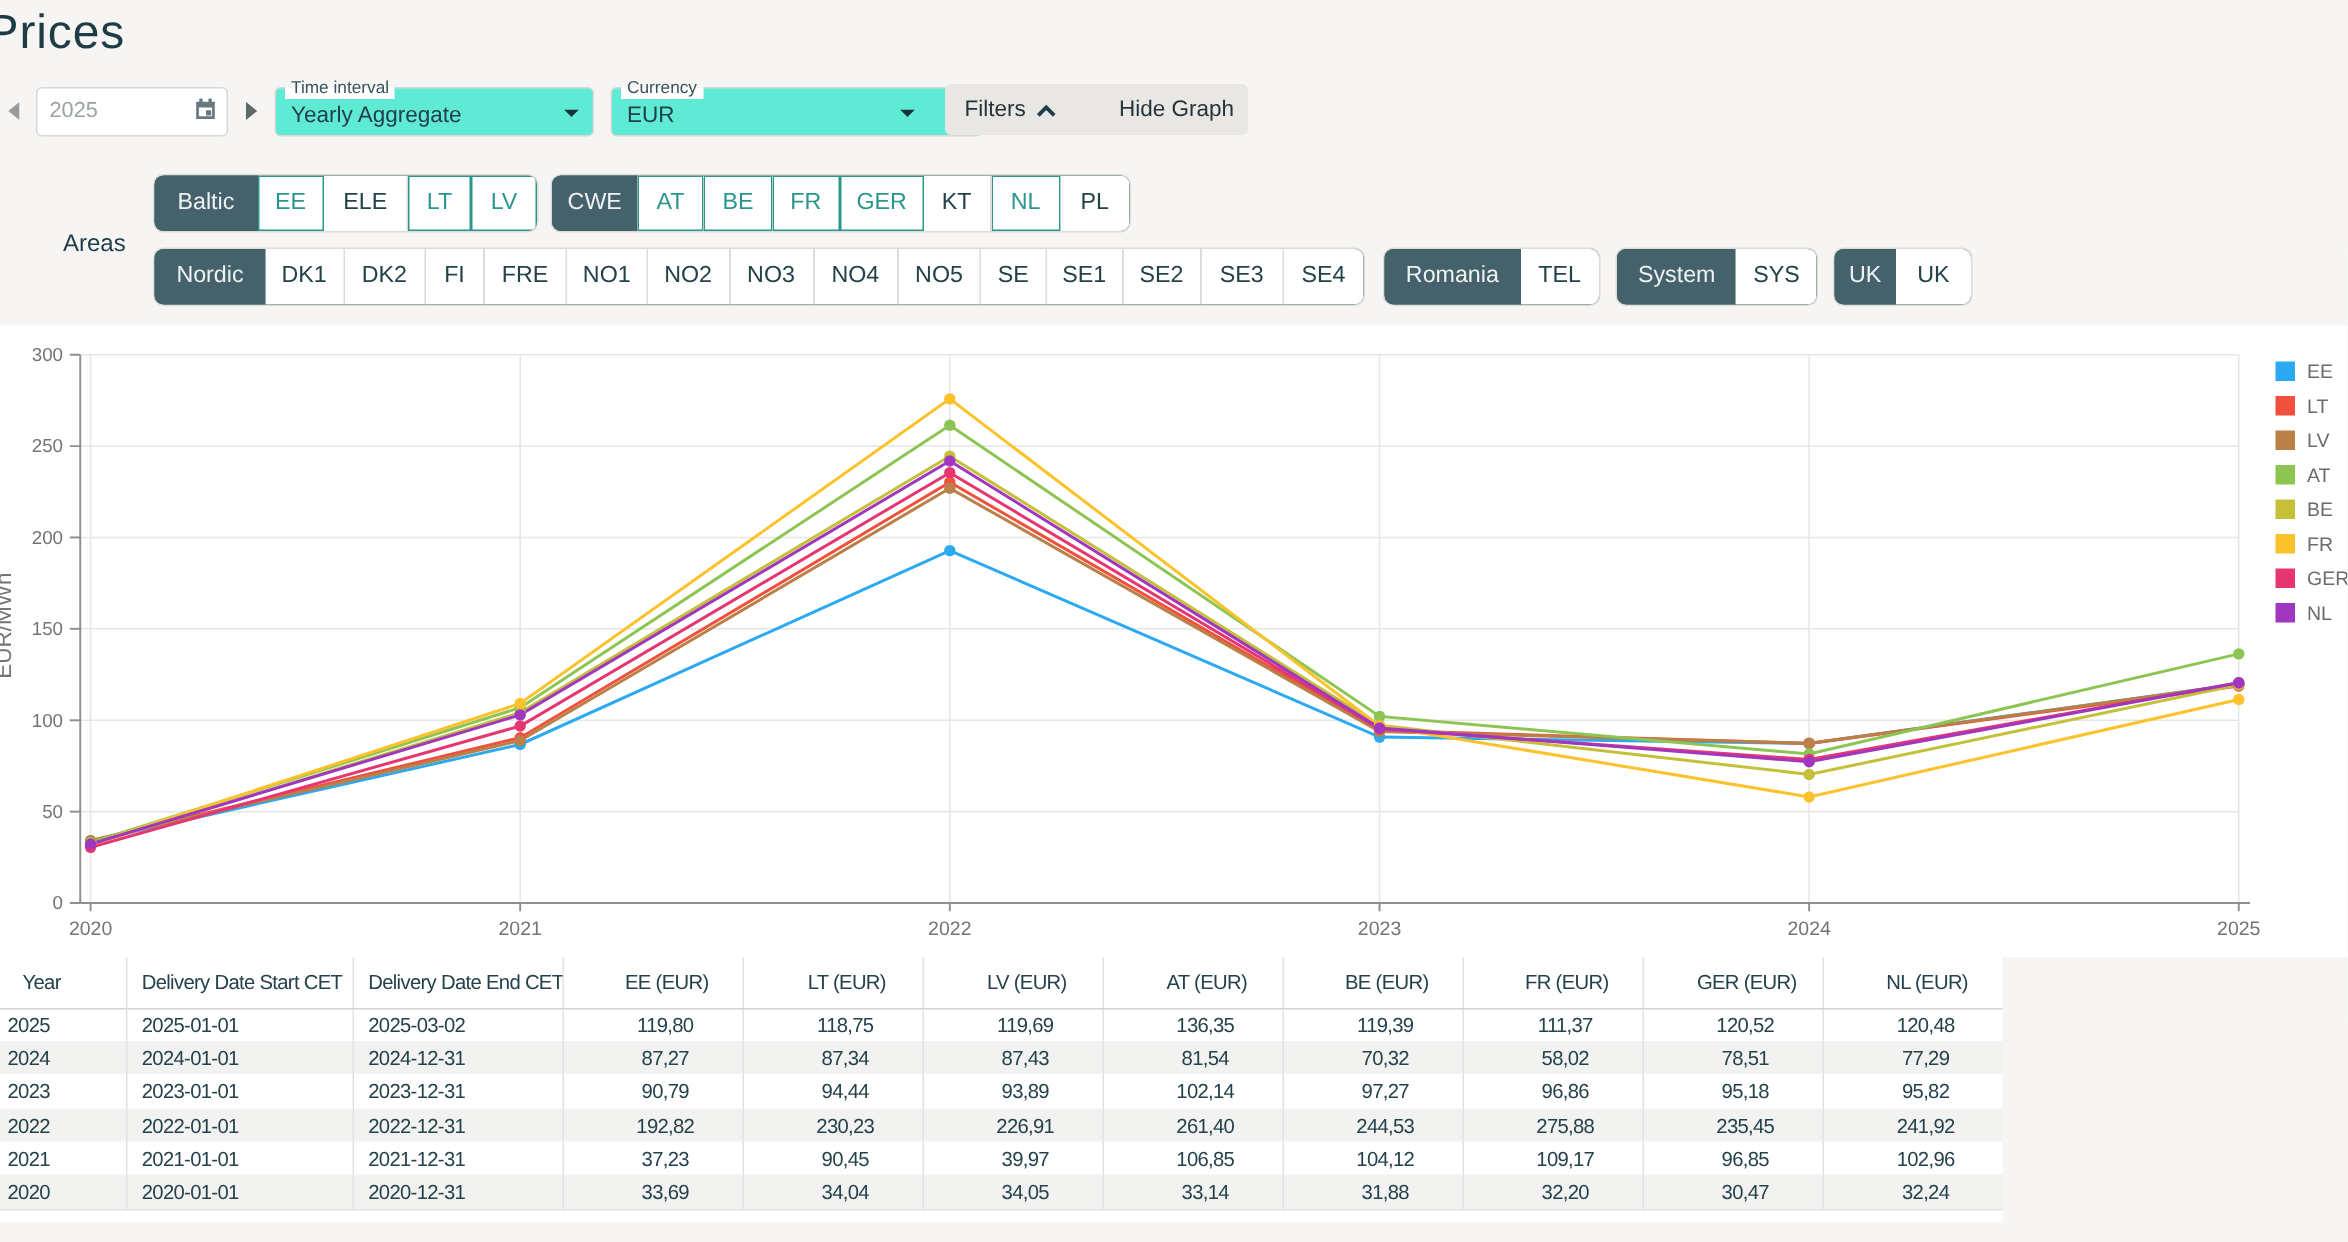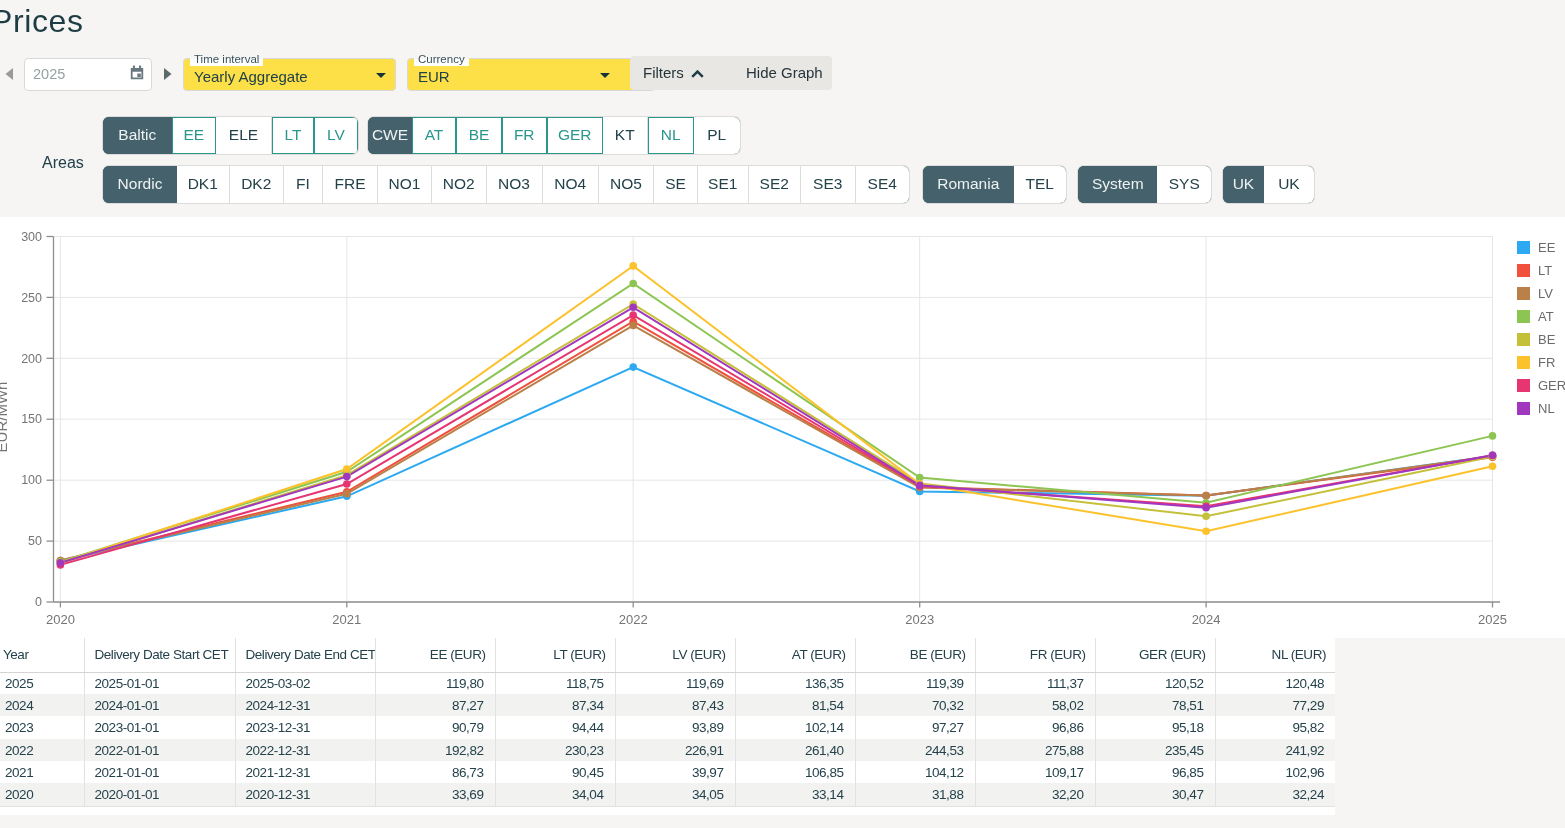--- a/index.html
+++ b/index.html
@@ -2,21 +2,21 @@
 <html><head><meta charset="utf-8">
 <style>
 * { margin:0; padding:0; box-sizing:border-box; }
 html,body { width:1565px; height:828px; overflow:hidden; background:#f6f5f3;
   font-family:"Liberation Sans", sans-serif; position:relative; }
 .abs { position:absolute; }
 .title { position:absolute; left:-9px; top:4.5px; font-size:32px; font-weight:500; color:#1e3c44; letter-spacing:0.6px; line-height:1; }
 .datebox { position:absolute; left:24px; top:57.5px; width:128px; height:33px; background:#fff;
   border:1px solid #d8d8d8; border-radius:4px; }
 .datebox .ph { position:absolute; left:8px; top:7px; font-size:14.5px; color:#98a2a2; }
-.sel { position:absolute; top:57.5px; height:33px; background:#fde047; border:1px solid #d8d8d8; border-radius:4px; }
+.sel { position:absolute; top:57.5px; height:33px; background:#5eead4; border:1px solid #d8d8d8; border-radius:4px; }
 .sel-label { position:absolute; top:-7px; left:6px; font-size:11.5px; color:#36535c; padding:0 4px; line-height:14px;
   background:linear-gradient(#f6f5f3 0 7px, #ffffff 7px 100%); }
 .sel-text { position:absolute; left:10px; top:9.5px; font-size:15px; color:#21404a; }
 .gbtn { position:absolute; top:56px; height:34px; background:#e8e7e4; border-radius:4px; border:none;
   font-family:"Liberation Sans", sans-serif; font-size:15px; color:#25343a; text-align:center; }
 .areas { position:absolute; left:42px; top:154px; font-size:16px; color:#21404a; }
 .grp { position:absolute; display:flex; height:37px; background:#14532d; border-radius:6px; overflow:hidden;
   box-shadow:0 0 0 1px #dcdcdc; }
 .ab { display:flex; align-items:center; justify-content:center; font-size:15.5px; height:100%; }
 .bn { color:#24424a; background:#fff; border-right:1px solid #dcdcdc; }
@@ -24,24 +24,24 @@
 .bt { color:#2b968b; background:#fff; box-shadow:inset 0 0 0 1px #2b968b; }
 .bd { color:#eef2f2; background:#45616b; }
 .chart { position:absolute; left:0; top:217px; width:1565px; height:421px; background:#fff; }
 .twrap { position:absolute; left:0; top:638px; width:1335px; height:177px; background:#fff; }
 .dt { border-collapse:collapse; table-layout:fixed; width:1335px; }
 .dt th { height:34px; font-weight:400; font-size:13.5px; letter-spacing:-0.45px; white-space:nowrap; overflow:hidden; color:#25424c; border-right:1px solid #e2e2e2;
   border-bottom:1px solid #d4d4d4; }
 .dt td { height:22px; font-size:13.5px; letter-spacing:-0.45px; white-space:nowrap; color:#25424c; border-right:1px solid #e2e2e2; }
 .dt tr.alt td { background:#f2f2f0; }
 .dt .cl { text-align:left; padding-left:10px; }
-.dt th.cl:first-child { padding-left:3px; } .dt td.cl:first-child { padding-left:5px; }
+.dt th.cl:first-child { padding-left:15px; } .dt td.cl:first-child { padding-left:5px; }
 .dt tbody tr:last-child td { border-bottom:1px solid #e2e2e2; }
 .dt tbody tr:nth-child(3) td, .dt tbody tr:nth-child(6) td { height:23px; }
-.dt .cr { text-align:right; padding-right:11px;padding-left:28px; }
+.dt .cr { text-align:center; padding-right:11px;padding-left:28px; }
 .dt th.cr { padding-right:9px; }
 .dt th:last-child, .dt td:last-child { border-right:none; }
 </style></head>
 <body>
 <div class="title">Prices</div>
 
 <svg class="abs" style="left:4px;top:68px" width="9" height="12" viewBox="0 0 9 12">
     <path d="M9 0 L1.5 6 L9 12 Z" fill="#9a9a9a"></path>
   </svg>
 <div class="datebox">
@@ -83,21 +83,21 @@
 
 <div class="areas">Areas</div>
 <div class="grp" style="left:103px;top:116.5px">
 <div class="ab bd" style="width:68.5px">Baltic</div>
 <div class="ab bt" style="width:44.5px">EE</div>
 <div class="ab bn" style="width:56px">ELE</div>
 <div class="ab bt" style="width:42px">LT</div>
 <div class="ab bt blast" style="width:44px">LV</div>
 </div>
 <div class="grp" style="left:368px;top:116.5px">
-<div class="ab bd" style="width:44px">CWE</div>
+<div class="ab bd" style="width:57px">CWE</div>
 <div class="ab bt" style="width:44px">AT</div>
 <div class="ab bt" style="width:46px">BE</div>
 <div class="ab bt" style="width:44.5px">FR</div>
 <div class="ab bt" style="width:56.5px">GER</div>
 <div class="ab bn" style="width:44.5px">KT</div>
 <div class="ab bt" style="width:46.5px">NL</div>
 <div class="ab bn blast" style="width:45.5px">PL</div>
 </div>
 <div class="grp" style="left:103px;top:165.5px">
 <div class="ab bd" style="width:74px">Nordic</div>
@@ -328,21 +328,21 @@
           <td class="cr">261,40</td>
           <td class="cr">244,53</td>
           <td class="cr">275,88</td>
           <td class="cr">235,45</td>
           <td class="cr">241,92</td>
         </tr>
         <tr>
           <td class="cl">2021</td>
           <td class="cl">2021-01-01</td>
           <td class="cl">2021-12-31</td>
-          <td class="cr">86,73</td>
+          <td class="cr">37,23</td>
           <td class="cr">90,45</td>
           <td class="cr">39,97</td>
           <td class="cr">106,85</td>
           <td class="cr">104,12</td>
           <td class="cr">109,17</td>
           <td class="cr">96,85</td>
           <td class="cr">102,96</td>
         </tr>
         <tr class="alt">
           <td class="cl">2020</td>

